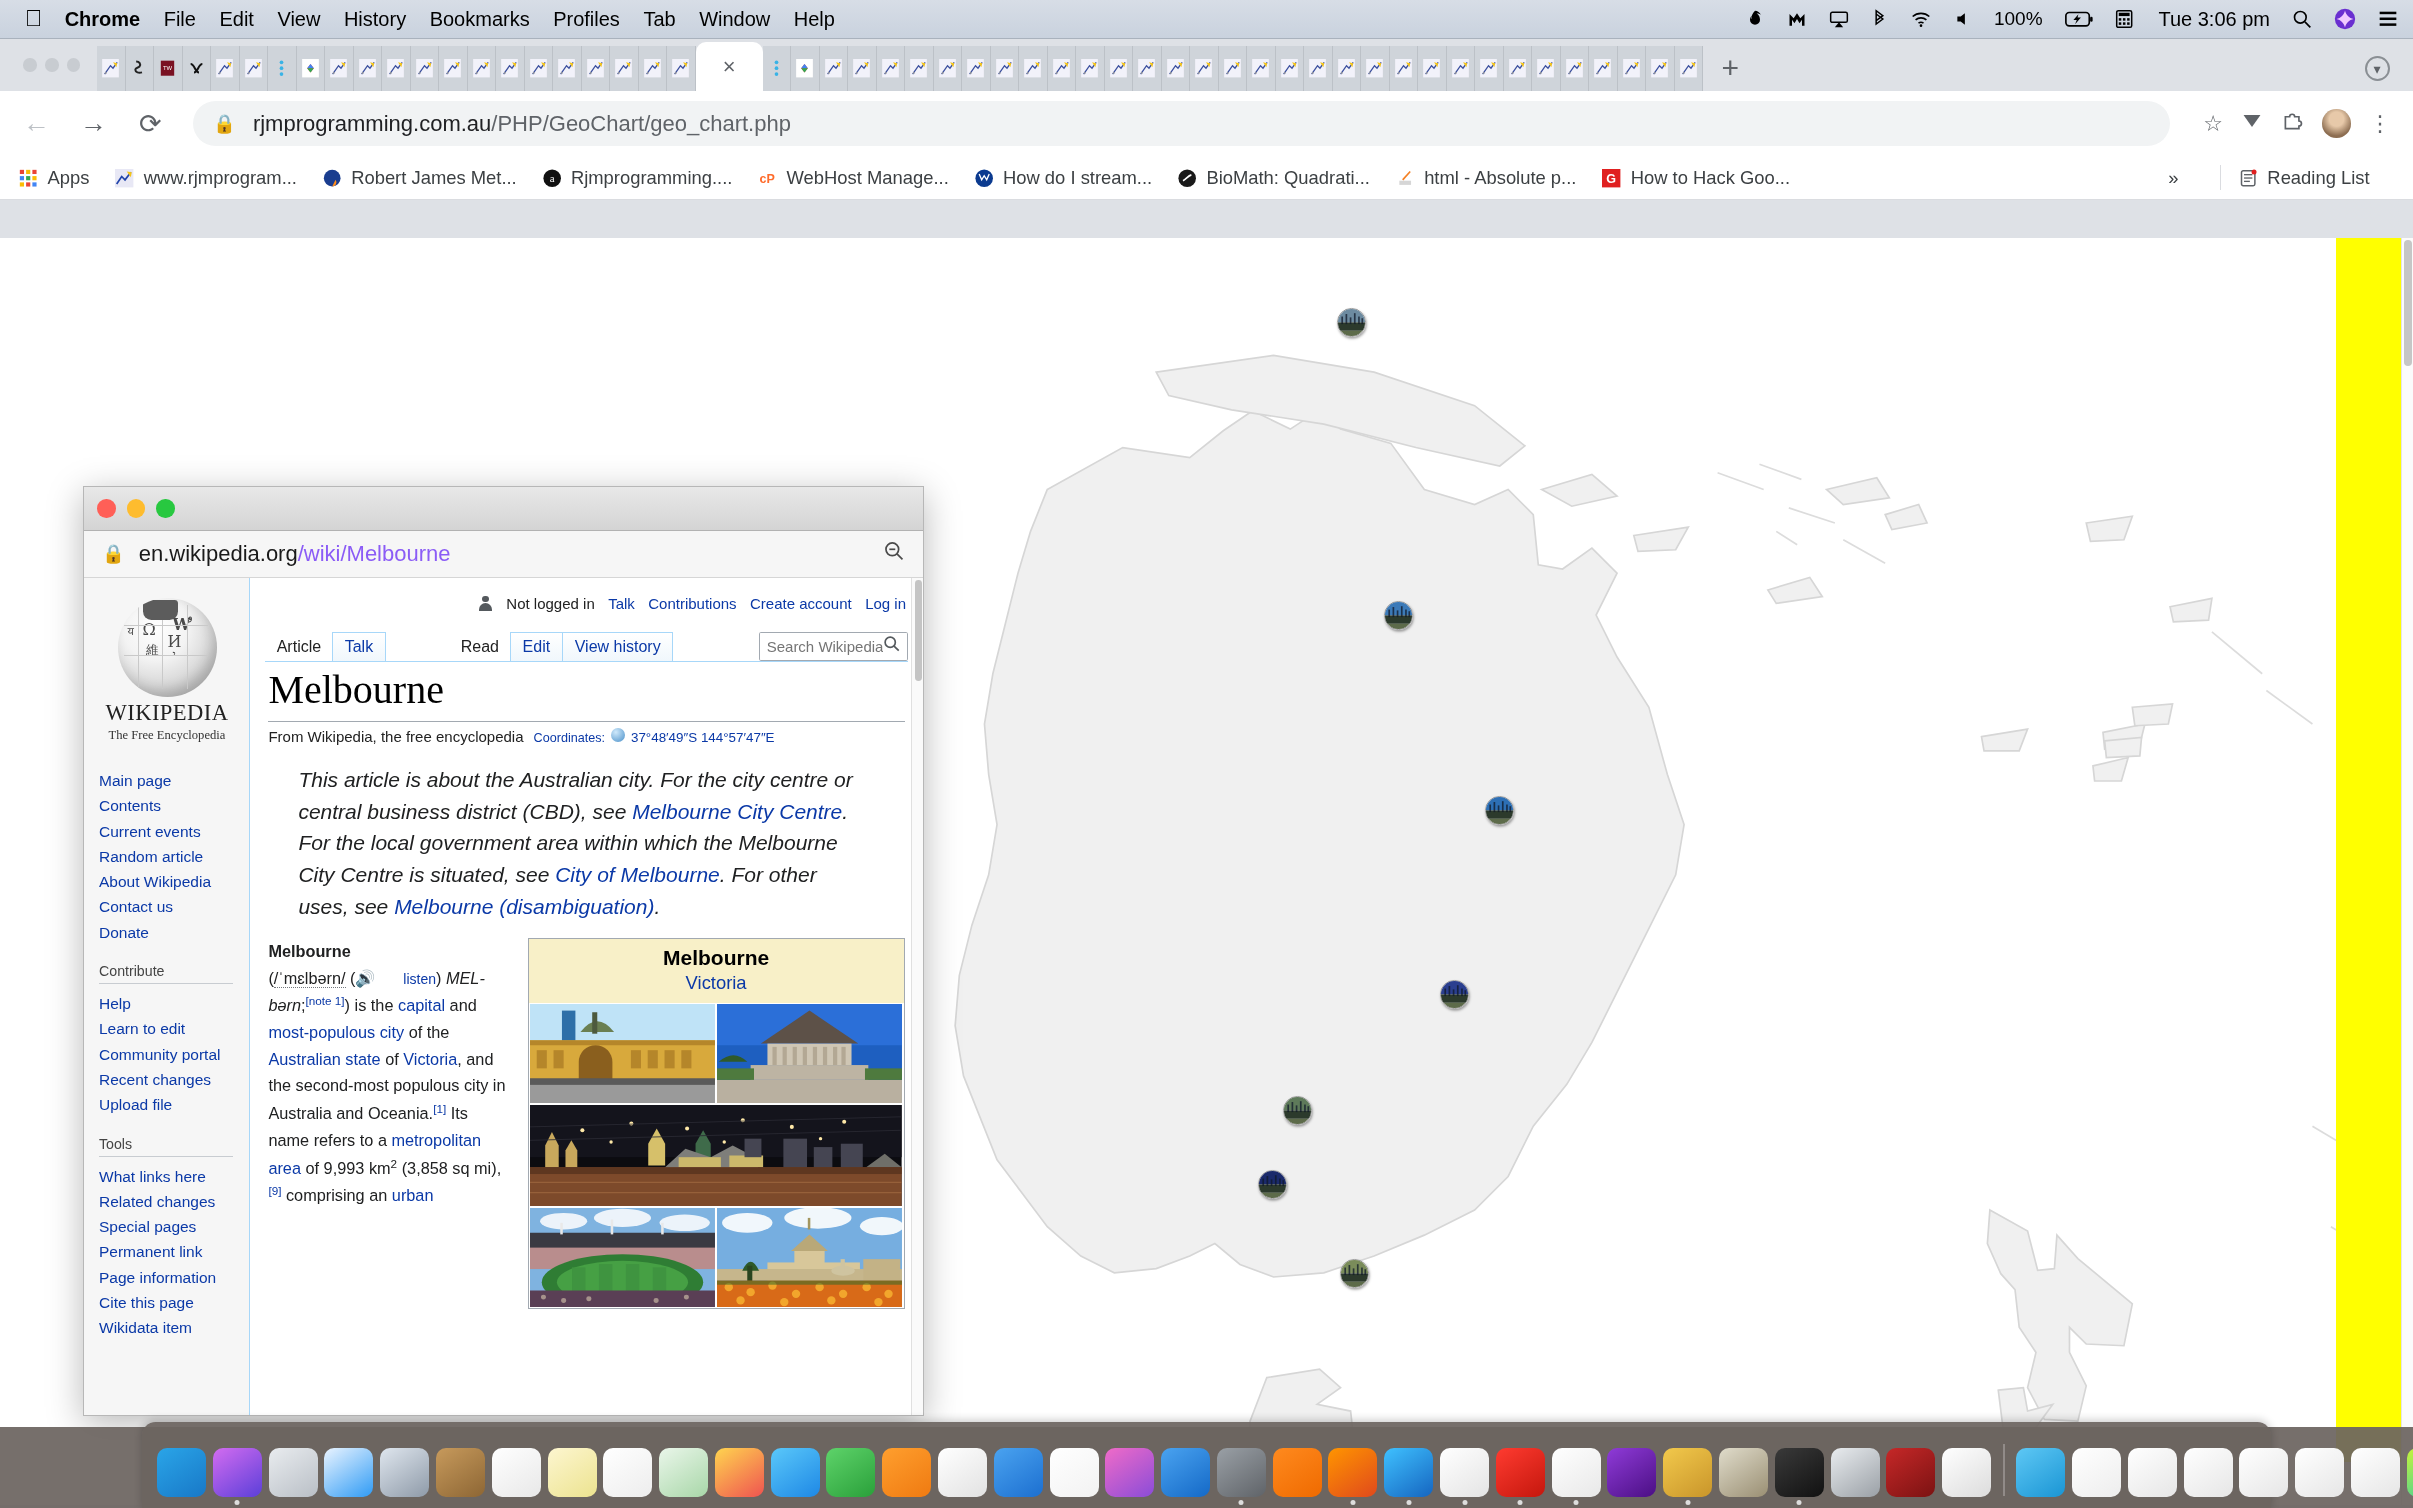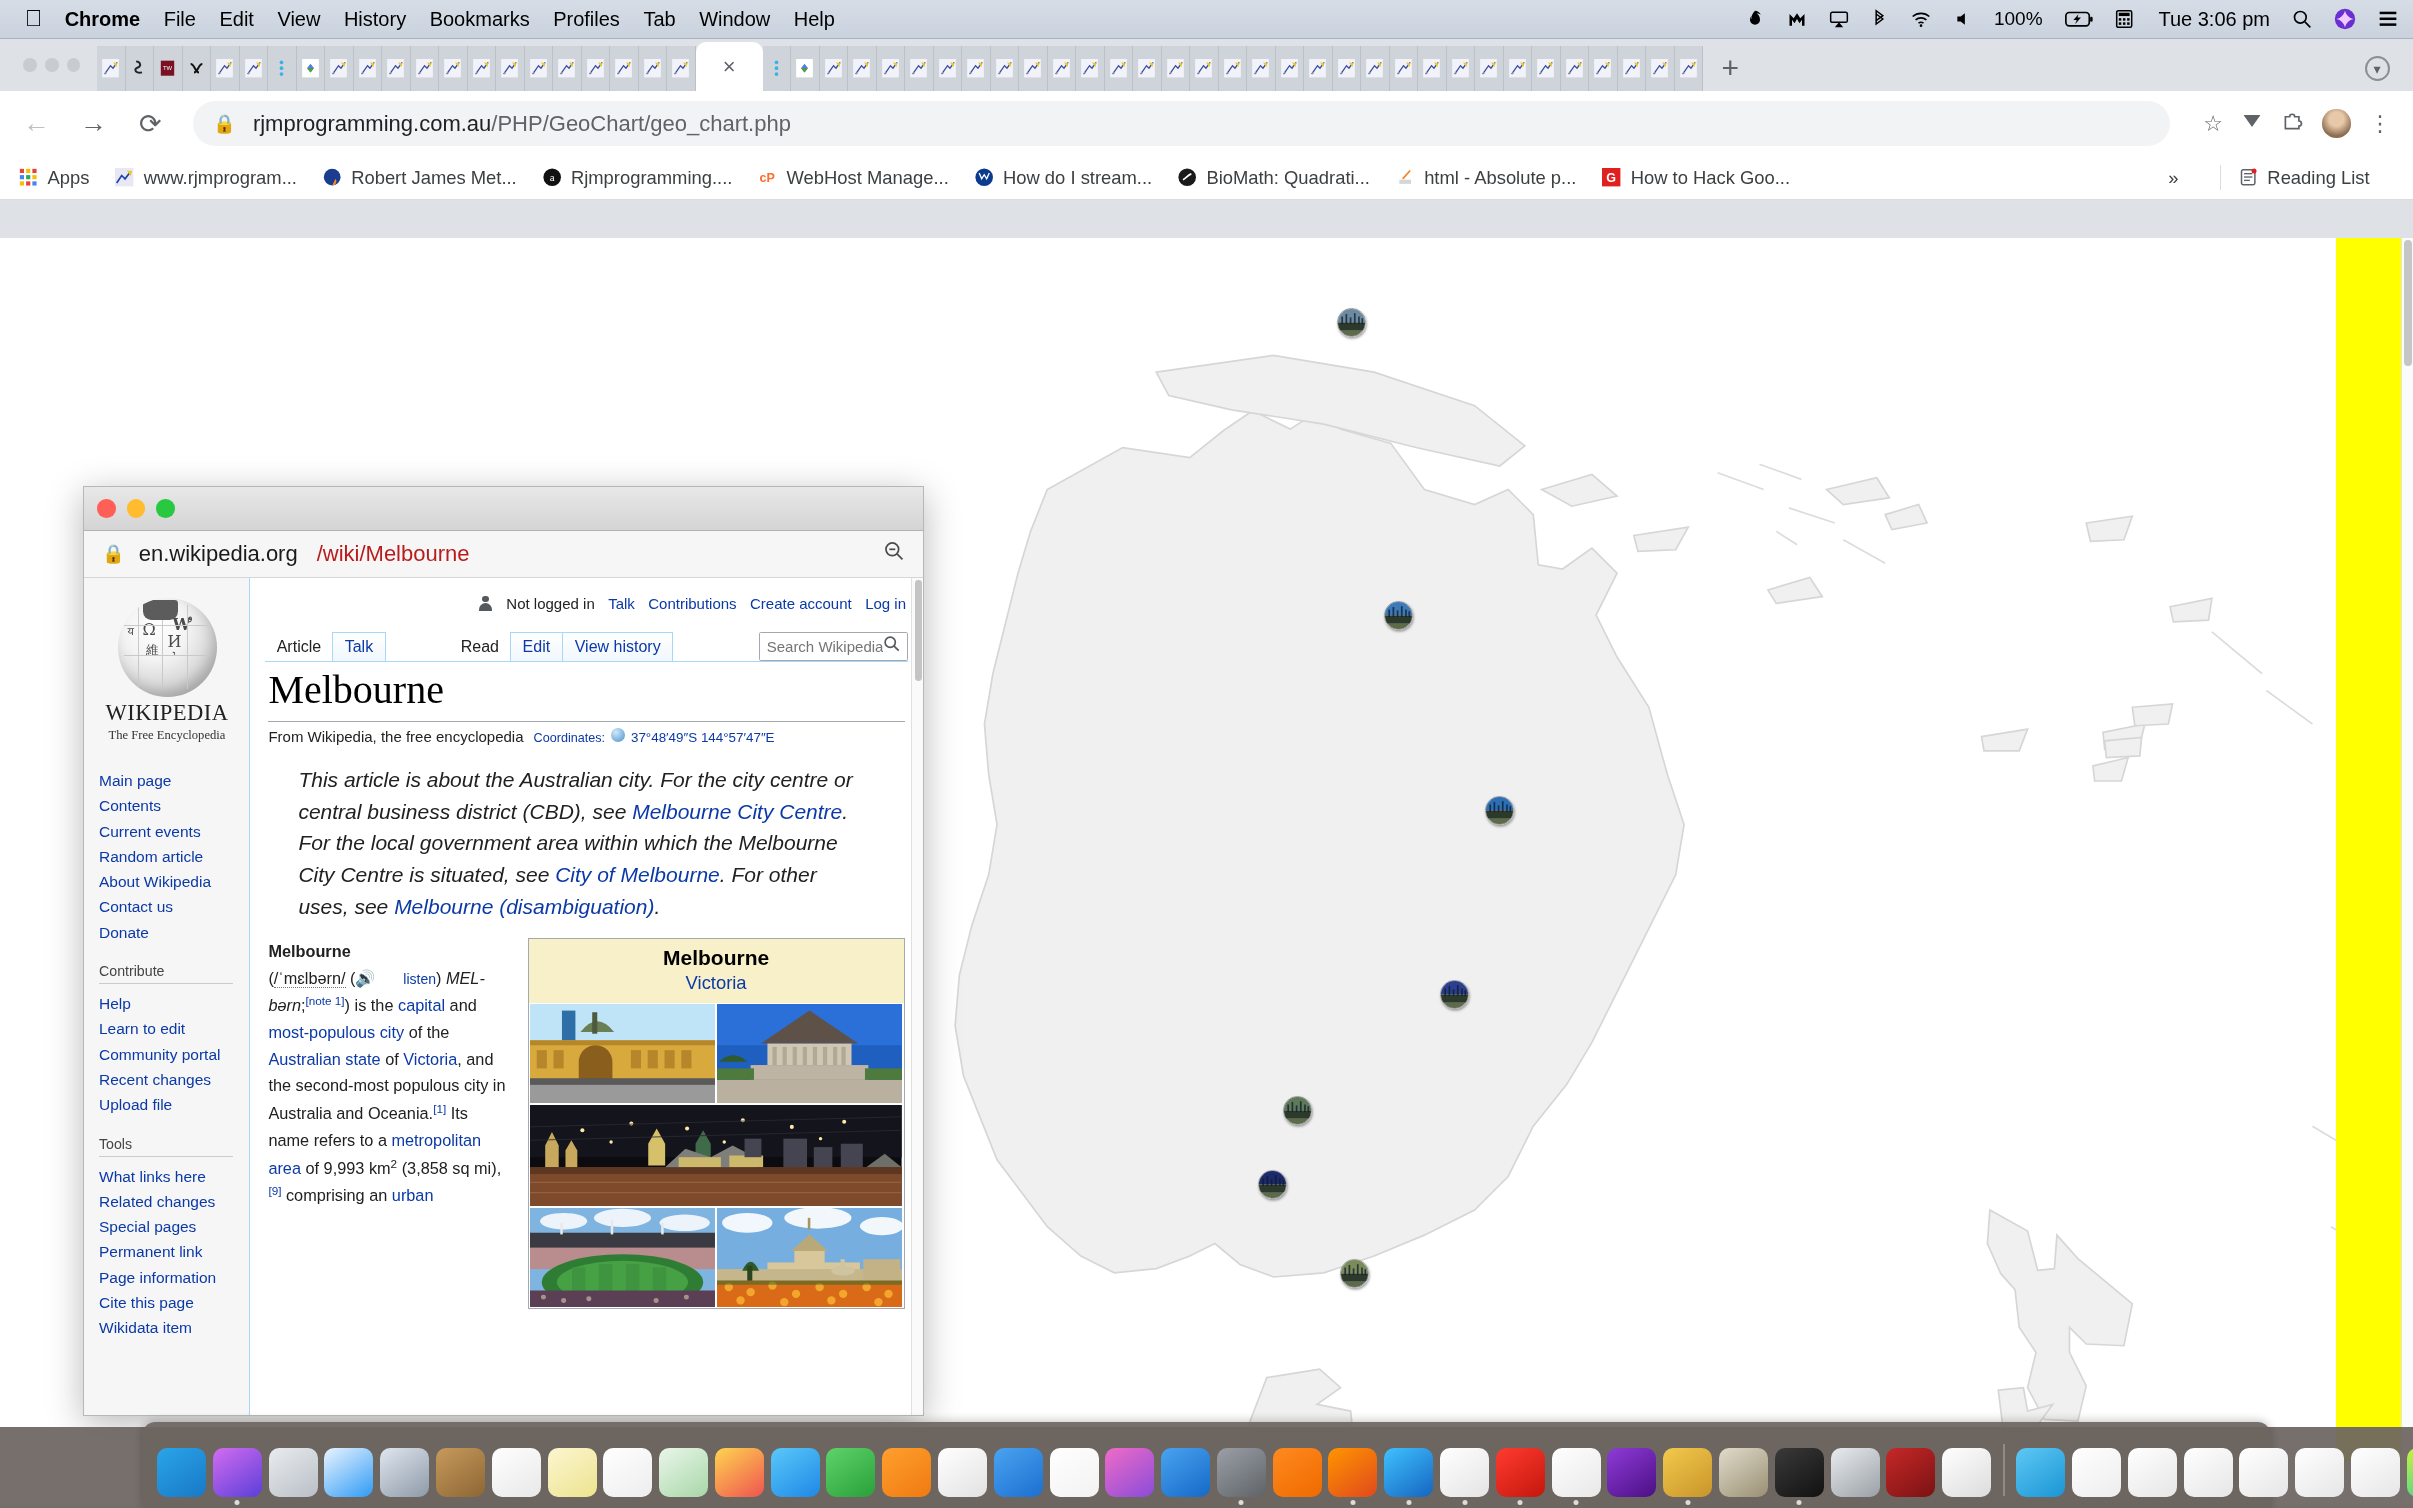--- a/index.html
+++ b/index.html
@@ -72,21 +72,21 @@
   .tbicon { font-size: 22px; color: #5f6368; margin-left: 18.4px; }
   .avatar { width: 28.5px;height:28.5px;border-radius:50%;background:#b08968;margin-left:18.4px;
             background-image: radial-gradient(circle at 50% 35%, #e7c9a9 30%, #8d6e52 70%); }
 
   .bookmarks {
     height: 44px; width: 2413px; background: #fff;
     display: flex; align-items: center; padding: 0 18.4px;
     border-bottom: 0.8px solid #dadce0;
     font-size: 18.4px; color: #3c4043;
   }
-  .bm { display: flex; align-items: center; margin-right: 25px; white-space: nowrap; }
+  .bm { display: flex; align-items: flex-end; margin-right: 25px; white-space: nowrap; }
   .bm .bmi { width: 20px; height: 20px; margin-right: 9.2px; flex:none; display:flex;align-items:center;justify-content:center;font-size:15px; }
   .bm-sep { width:0.8px;height:25px;background:#dadce0;margin:0 17px;}
   .bm-right { margin-left:auto; display:flex; align-items:center;}
 
   
   .page {
     position: absolute; top: 199px; left: 0; width: 2413px; height: 1267px;
     background: #ffffff; overflow: hidden;
   }
   .map-svg { position: absolute; top: 0; left: 0; }
@@ -127,21 +127,21 @@
   .pop-title .ptxt {
     position: absolute; left: 0; right: 0; text-align: center;
     font-size: 21px; color: #3a3a3a;
   }
   .pop-url {
     height: 47px; background: #f6f6f6; border-bottom: 0.8px solid #d6d6d6;
     display: flex; align-items: center; padding: 0 18.4px;
   }
   .pop-url .lk { font-size:18.4px; margin-right:13.4px;}
   .pop-url .u { font-size: 22px; color: #1a1a1a; }
-  .pop-url .u .dim { color: #b91c1c; margin-left: 19px; }
+  .pop-url .u .dim { color: #8b5cf6; }
   .pop-url .zoomout { margin-left:auto; font-size:22px; color:#4a4a4a;}
 
   .wiki-body {
     position: relative; height: 840px; background: #fff;
     display: flex; overflow: hidden;
   }
   .wiki-side {
     width: 166px; flex: none; background: #f6f6f6;
     border-right: 0.8px solid #a7d7f9; padding-top: 15px;
   }

